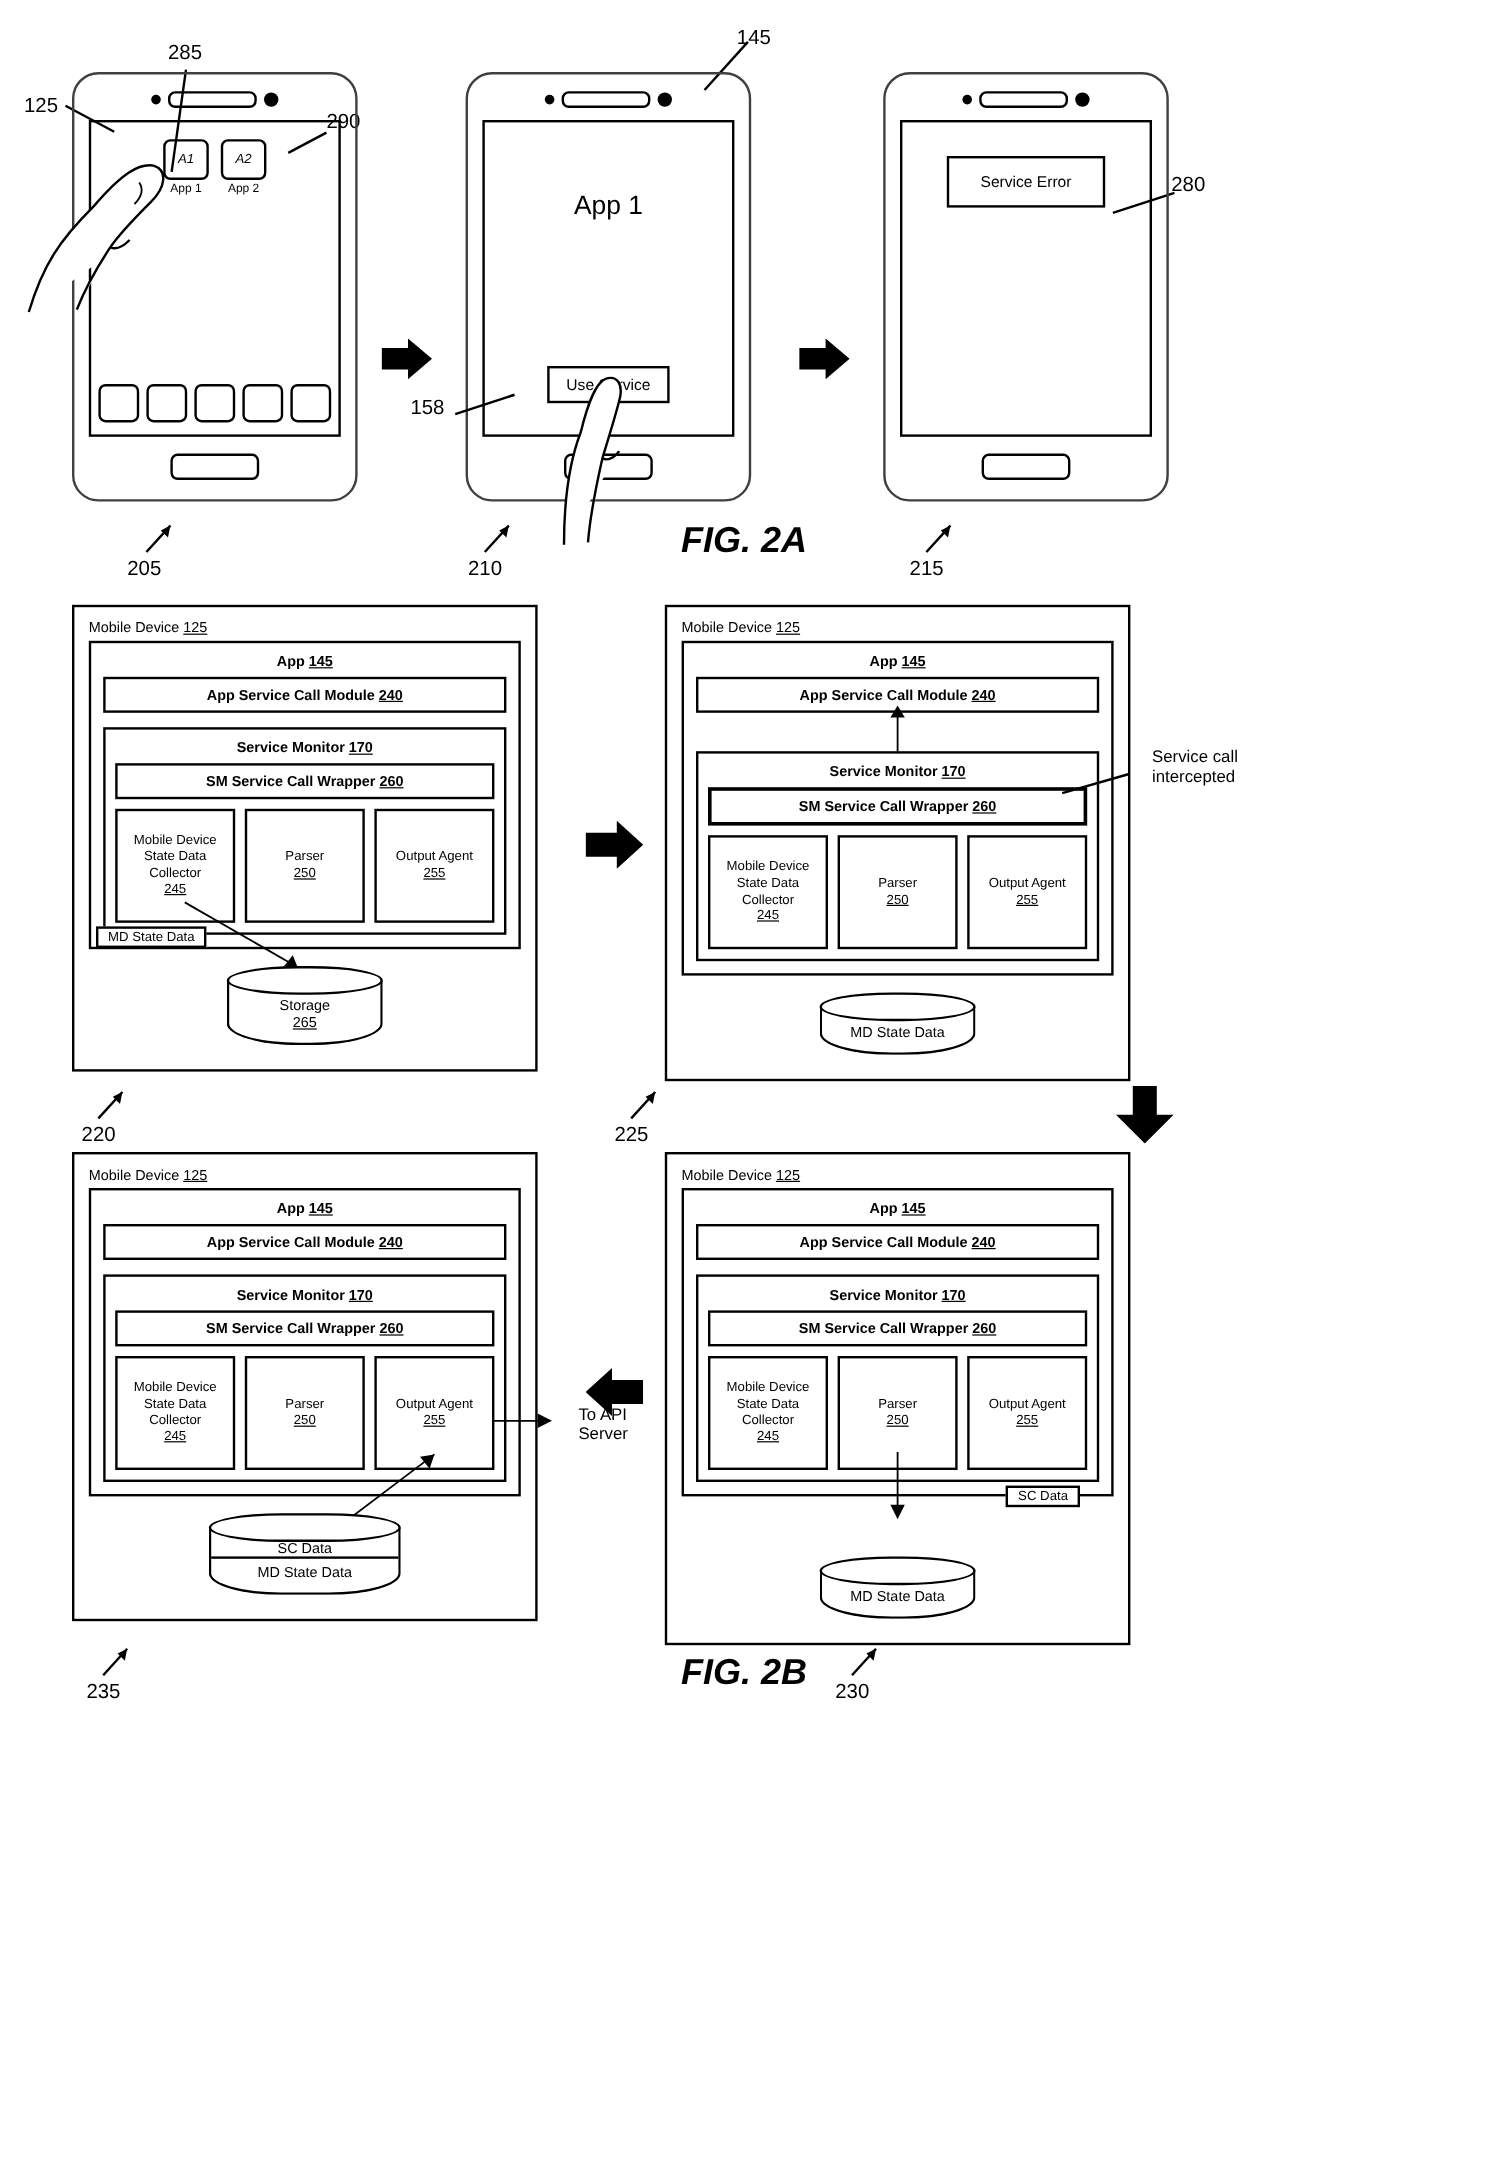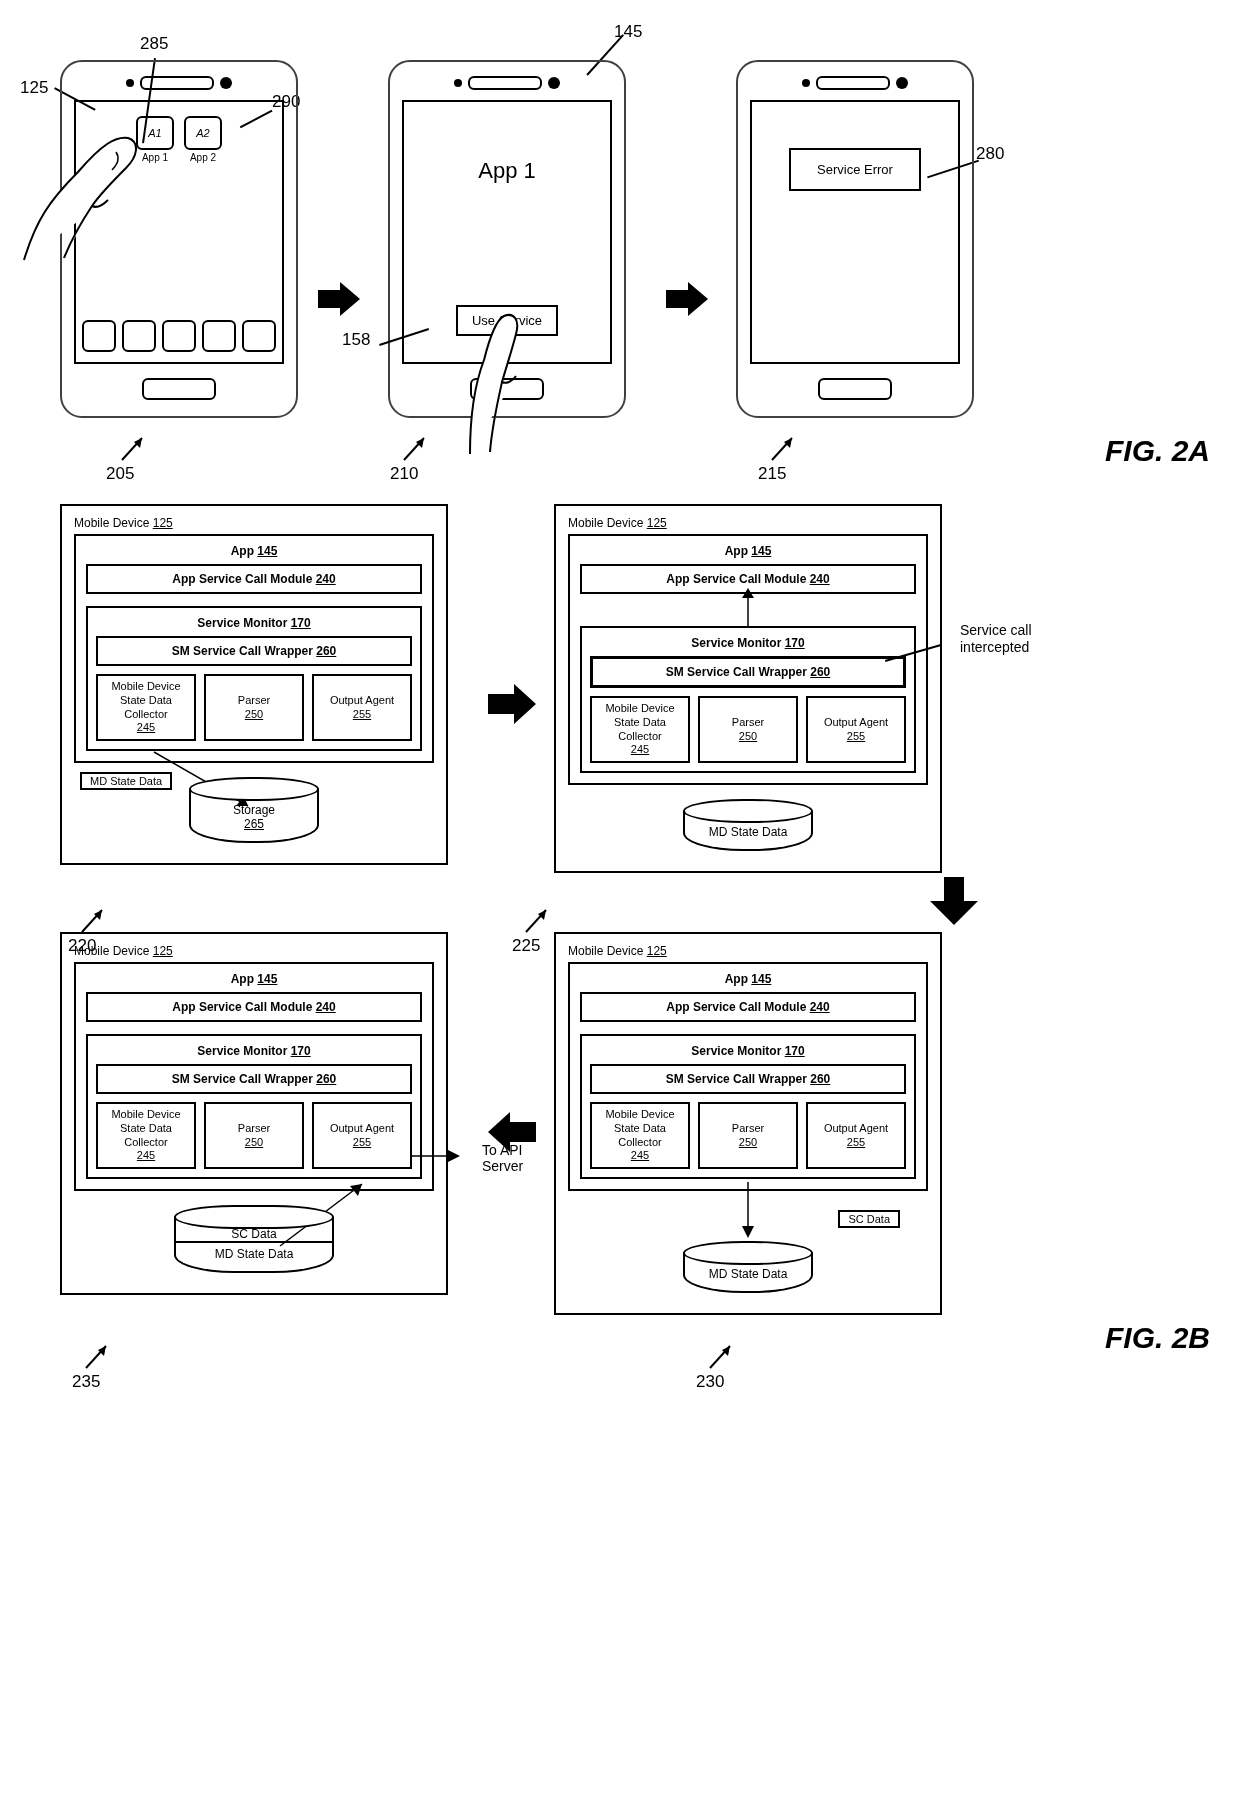--- a/index.html
+++ b/index.html
@@ -59,37 +59,37 @@
   .ref{position:absolute;font-size:17px;}
   .ref-arrow{
     position:absolute;width:36px;height:36px;
   }
   .ref-arrow svg{width:100%;height:100%;}
   .big-arrow{
     width:42px;height:34px;align-self:center;margin:140px 14px 0;
   }
   .big-arrow svg{width:100%;height:100%;}
   .fig-title{
-    font-size:30px;font-style:italic;font-weight:bold;text-align:right;
+    font-size:30px;font-style:italic;font-weight:bold;text-align:center;
     margin:16px 0 36px;
   }
   
   .panel-wrap{position:relative;width:440px;}
   .panel{
     border:2px solid #000;width:360px;padding:10px 12px 20px;position:relative;
   }
   .lbl{font-size:12px;}
   .u{text-decoration:underline;}
   .box{border:2px solid #000;}
   .thick{border:3px solid #000;}
   .app-box{padding:8px 10px 10px;margin:4px 0 8px;}
   .center{text-align:center;font-weight:bold;}
   .sm-row{display:flex;gap:8px;margin-top:8px;}
   .sm-cell{
-    border:2px solid #000;flex:1;padding:4px 2px;text-align:center;font-size:11px;
+    border:2px solid #000;flex:1;padding:18px 2px;text-align:center;font-size:11px;
     display:flex;flex-direction:column;justify-content:center;line-height:1.25;
   }
   .cyl{
     position:relative;width:130px;margin:14px auto 0;
   }
   .cyl .body{
     border:2px solid #000;border-top:none;border-radius:0 0 60px 60px / 0 0 18px 18px;
     padding:14px 4px 10px;text-align:center;font-size:12px;position:relative;
   }
   .cyl .lid{
@@ -215,21 +215,21 @@
     <span class="ref" style="left:250px;top:104px;">280</span>
     <div style="position:absolute;left:200px;top:128px;width:54px;height:1.5px;background:#000;transform:rotate(-18deg);"></div>
 
     <div class="phone" style="margin-left:10px;">
       <div class="top">
         <span class="sdot"></span>
         <span class="speaker"></span>
         <span class="sdot2"></span>
       </div>
       <div class="screen" style="justify-content:flex-start;">
-        <div class="btnbox" style="margin-top:46px;padding:12px 26px;">Service Error</div>
+        <div class="btnbox" style="margin-top:28px;padding:12px 26px;">Service Error</div>
       </div>
       <div class="homebtn"></div>
     </div>
     <div class="ref-arrow" style="left:40px;top:390px;">
       <svg viewBox="0 0 36 36">
             <line x1="6" y1="30" x2="26" y2="8" stroke="#000" stroke-width="2"></line>
             <polygon points="26,8 18,12 24,18" fill="#000"></polygon>
           </svg>
     </div>
     <span class="ref" style="left:32px;top:424px;">215</span>

